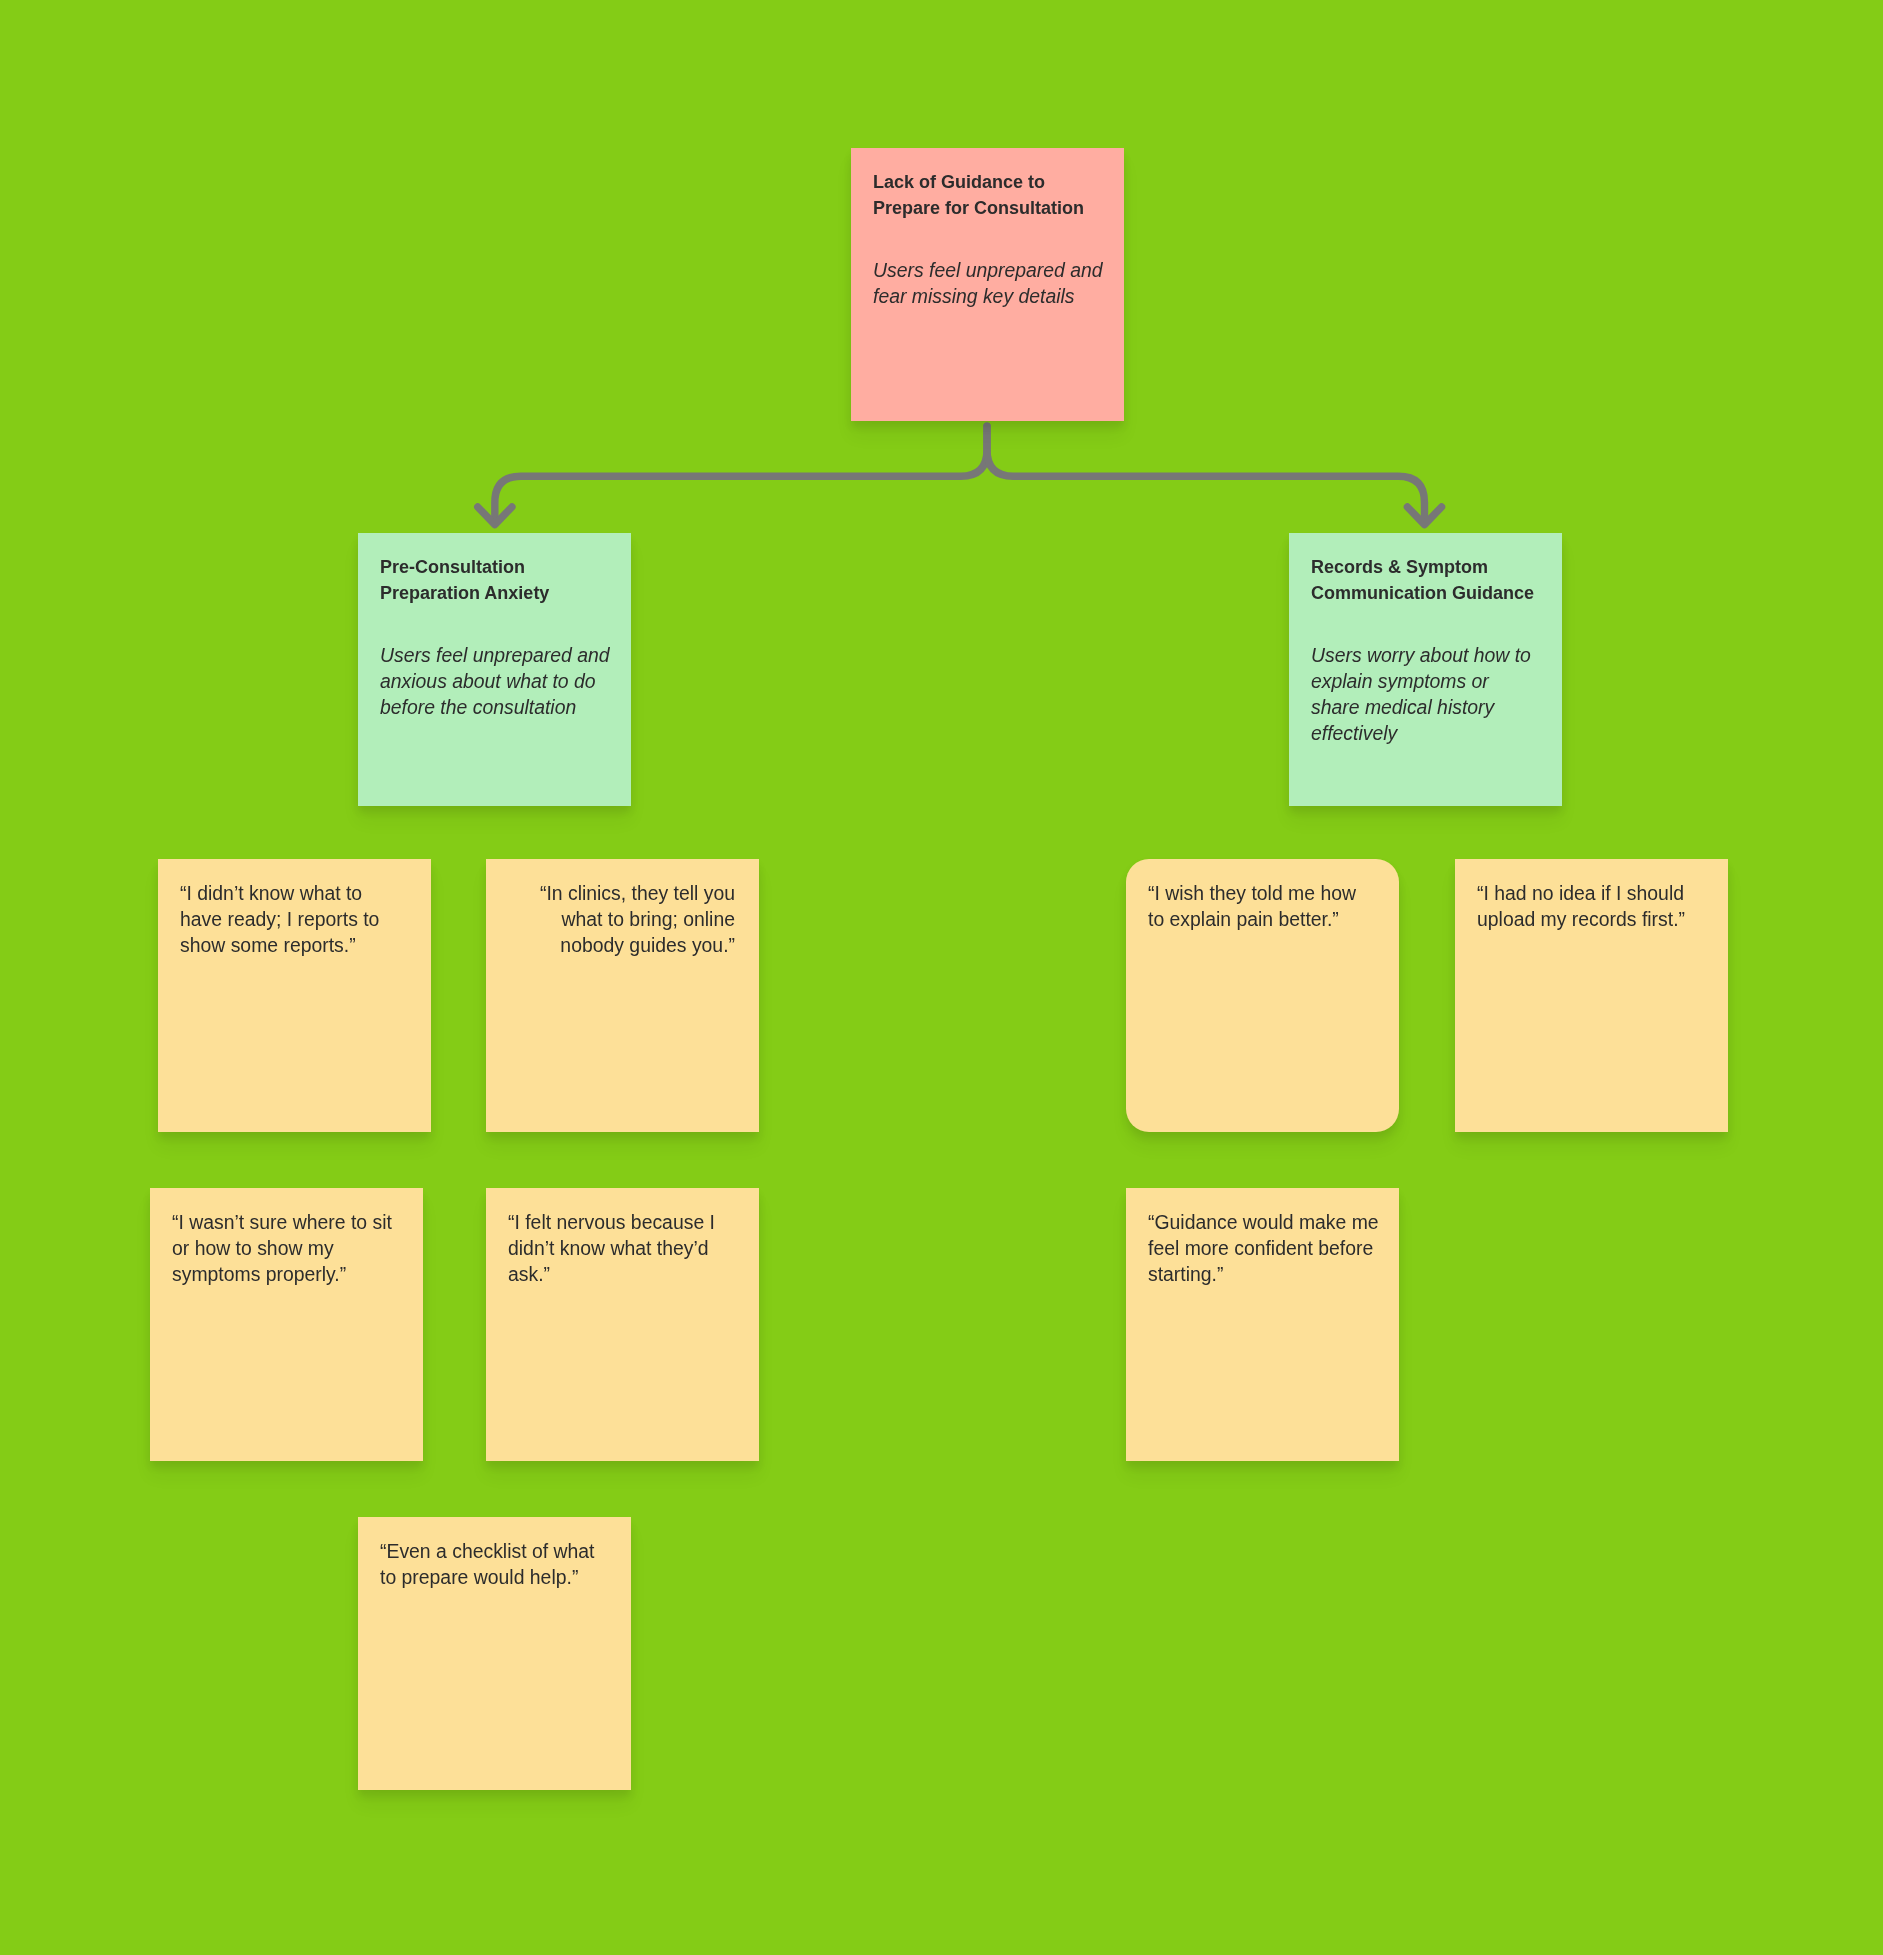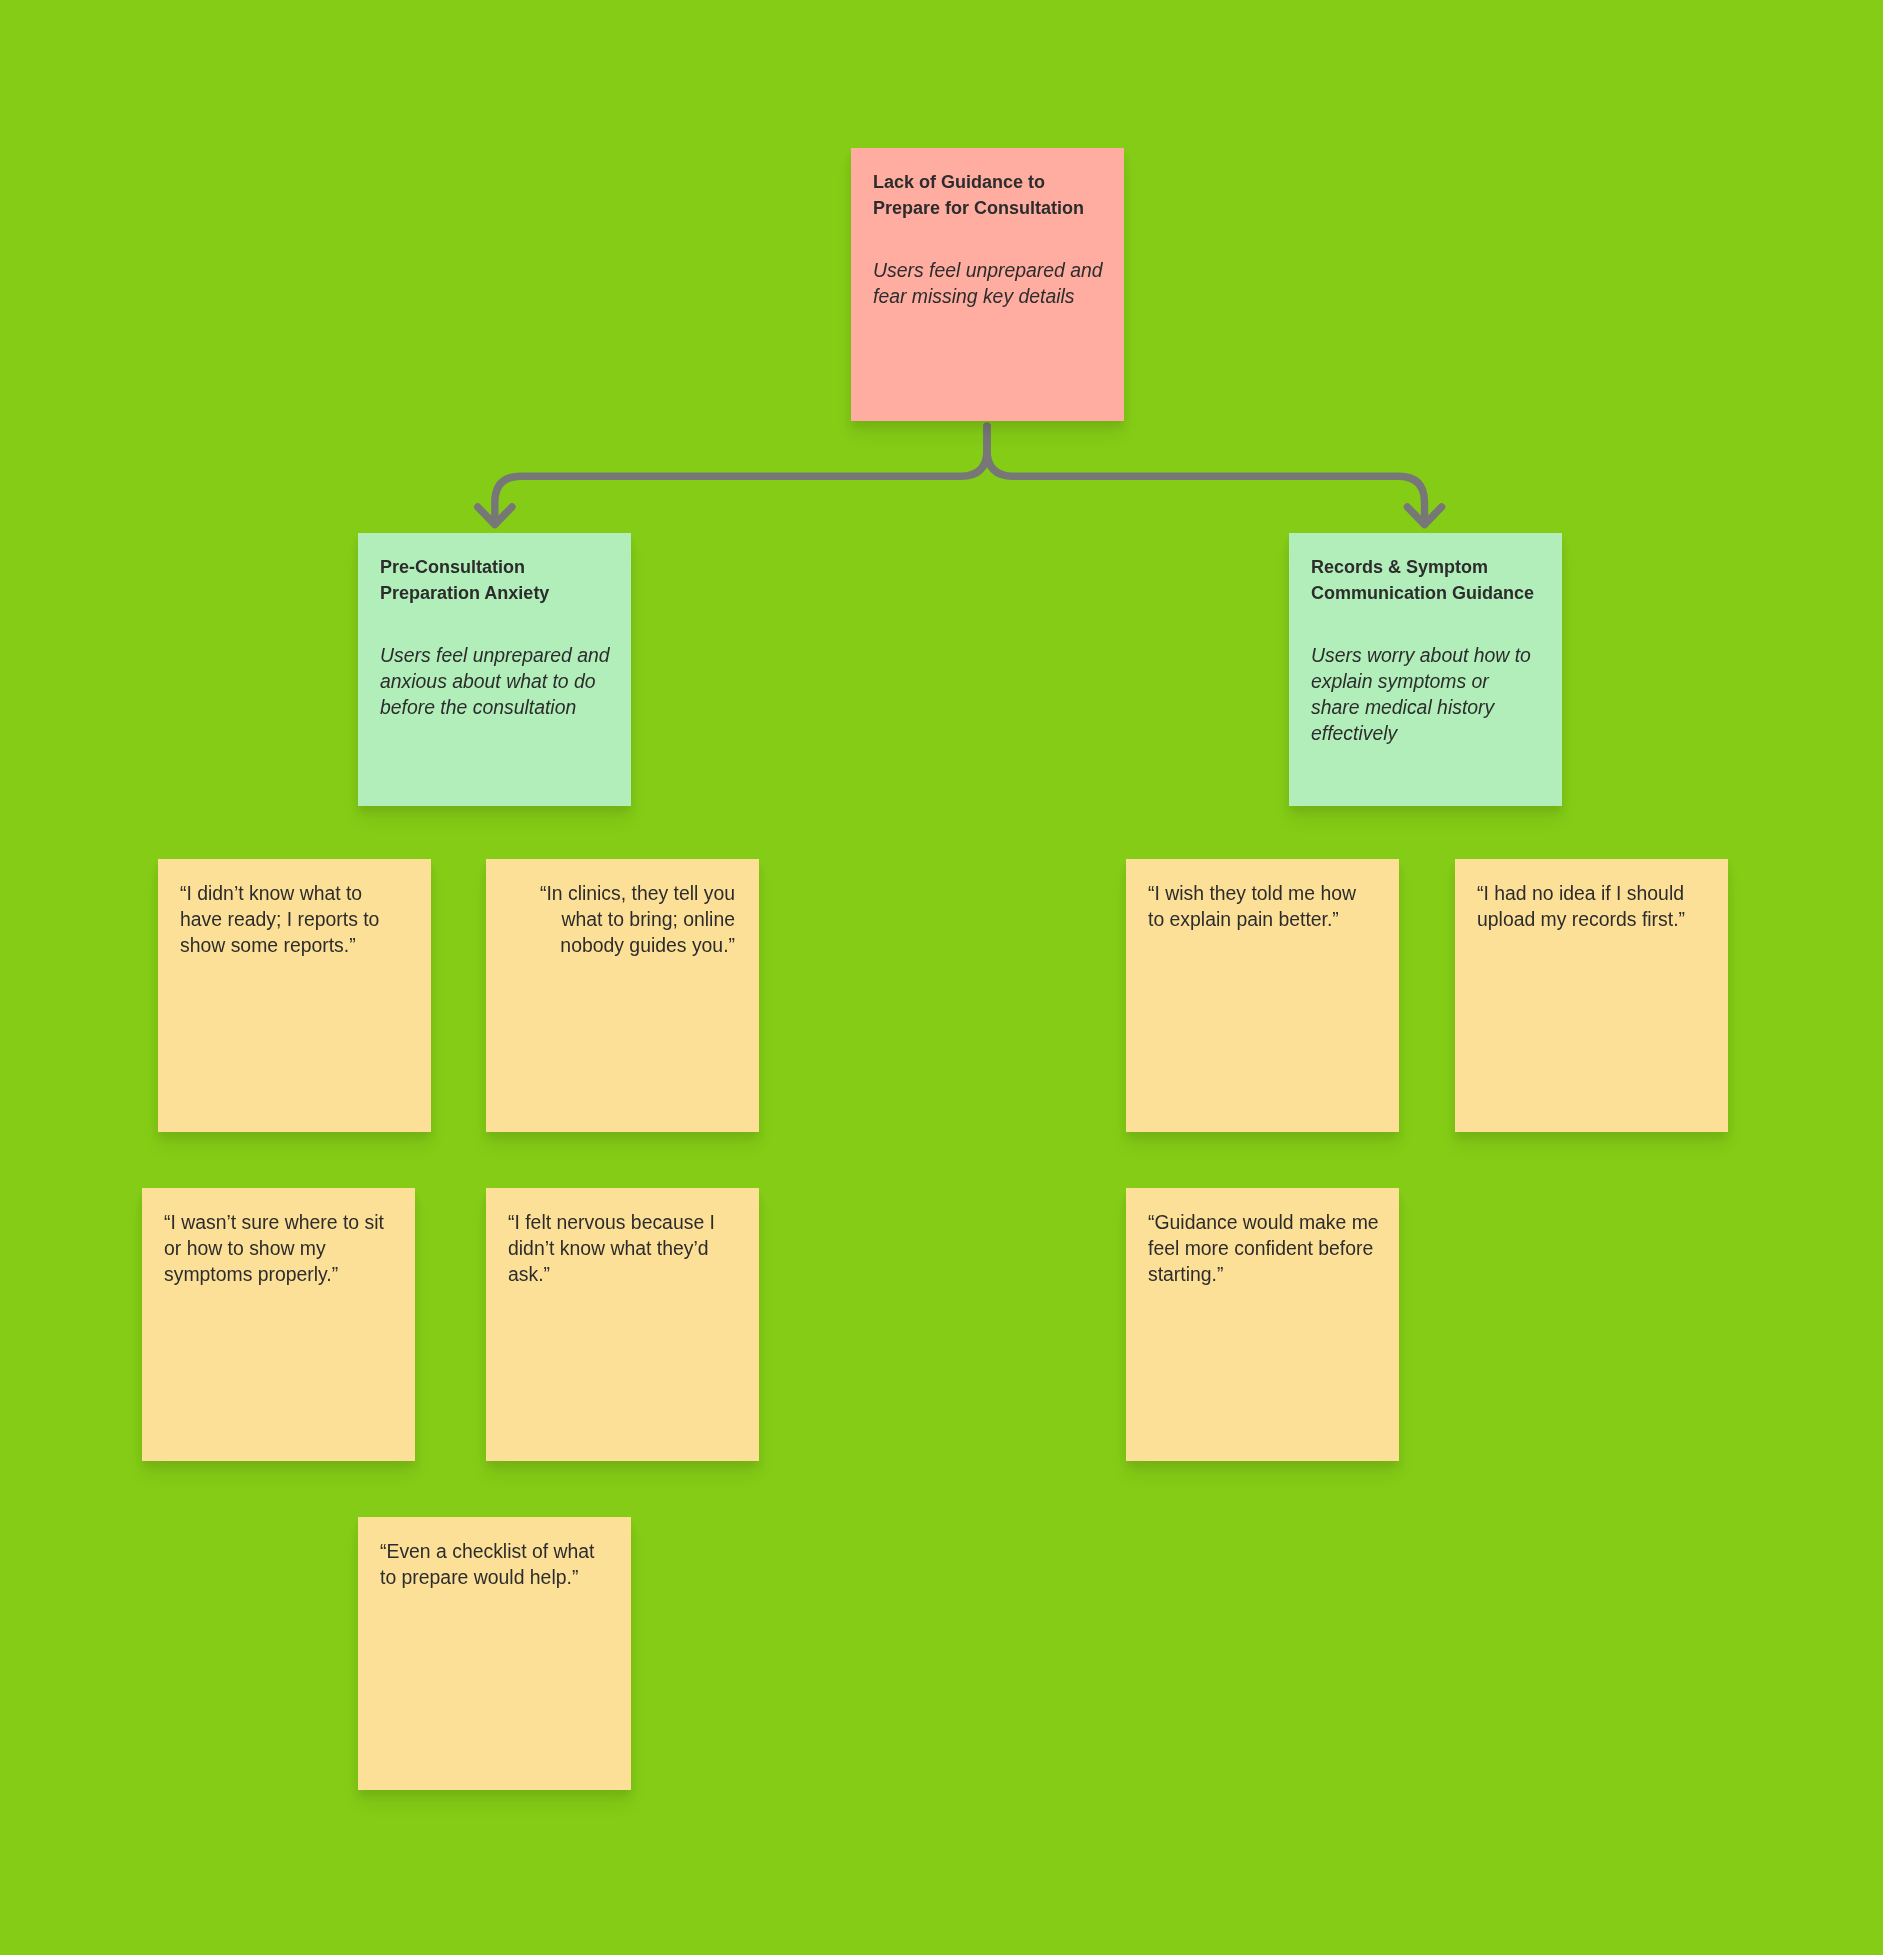--- a/index.html
+++ b/index.html
@@ -38,24 +38,24 @@
   .quote-text{
     font-size:19.4px;
     line-height:26px;
   }
   
   .pos-root{left:851px;top:148px;}
   .pos-theme-left{left:358px;top:533px;}
   .pos-theme-right{left:1289px;top:533px;}
   .pos-ql1{left:158px;top:859px;}
   .pos-ql2{left:486px;top:859px;text-align:right;}
-  .pos-ql3{left:142px;top:1188px;}
+  .pos-ql3{left:150px;top:1188px;}
   .pos-ql4{left:486px;top:1188px;}
   .pos-ql5{left:358px;top:1517px;}
-  .pos-qr1{left:1126px;top:859px;}
+  .pos-qr1{left:1126px;top:859px;border-radius:23px;}
   .pos-qr2{left:1455px;top:859px;}
   .pos-qr3{left:1126px;top:1188px;}
 </style>
 </head>
 <body>
 
 <div class="board">
 
   <svg class="connector-svg" width="1884" height="1955" viewBox="0 0 3306 3432">
     <g fill="none" stroke="#777777" stroke-width="13" stroke-linecap="round" stroke-linejoin="round">

